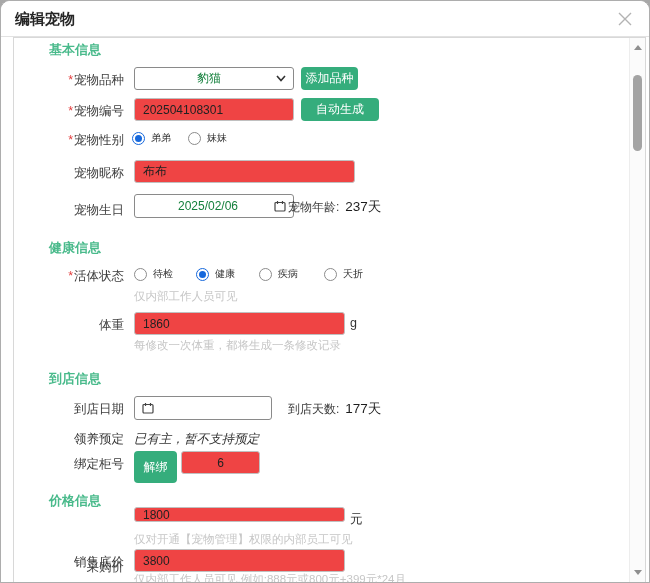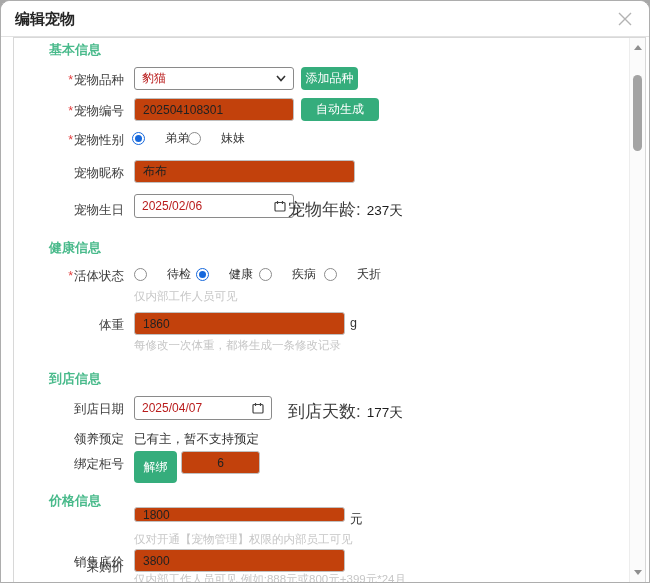--- a/index.html
+++ b/index.html
@@ -34,39 +34,39 @@
   .tri-down{width:0;height:0;border-left:4px solid transparent;border-right:4px solid transparent;
     border-top:5px solid #8f8f8f;}
   .sbar .thumb{position:absolute;left:3px;width:9px;top:37px;height:76px;background:#a3a3a3;
     border-radius:6px;cursor:pointer;}
   
   .section{position:absolute;font-size:13px;font-weight:bold;color:var(--section-green);}
   .flabel{position:absolute;left:0;width:123px;text-align:right;font-size:12.5px;color:var(--label);
     white-space:nowrap;}
   .req{color:var(--req-red);margin-right:1px;}
   
-  .tinput{position:absolute;border:1px solid #c0c0c0;border-radius:3px;background:#c2410c;
+  .tinput{position:absolute;border:1px solid #c0c0c0;border-radius:3px;background:#ef4444;
     font-size:12px;color:#222;padding:0 8px;font-family:inherit;outline:none;}
   .ctrlbox{position:absolute;border:1px solid #8a8a8a;border-radius:3px;background:#fff;
-    display:flex;align-items:center;padding:0 7px;font-size:12px;color:#b91c1c;cursor:pointer;}
+    display:flex;align-items:center;padding:0 7px;font-size:12px;color:#15803d;cursor:pointer;text-align:center;}
   .ctrlbox .grow{flex:1;}
   .btn{position:absolute;display:flex;align-items:center;justify-content:center;
     background:var(--green);color:#fff;font-size:12px;border:none;border-radius:4px;
     cursor:pointer;font-family:inherit;}
-  .radio{position:absolute;display:inline-flex;align-items:center;gap:20px;
-    font-size:12px;color:#333;cursor:pointer;height:16px;}
+  .radio{position:absolute;display:inline-flex;align-items:center;gap:6px;
+    font-size:10px;color:#333;cursor:pointer;height:16px;}
   .rdot{width:13px;height:13px;border-radius:50%;border:1px solid #8c8c8c;background:#fff;
     position:relative;flex:0 0 13px;}
   .radio.checked .rdot{border:1.5px solid var(--radio-blue);}
   .radio.checked .rdot::after{content:"";position:absolute;inset:2px;border-radius:50%;
     background:var(--radio-blue);}
   .hint{position:absolute;font-size:11.5px;color:var(--hint);white-space:nowrap;}
   .unit{position:absolute;font-size:12.5px;color:#333;}
   .stat{position:absolute;display:flex;align-items:baseline;gap:6px;}
-  .stat .sl{font-size:17px;color:var(--label);}
+  .stat .sl{font-size:12px;color:var(--label);}
   .stat .sv{font-size:13.5px;color:#1d1d1d;}
   .ptext{position:absolute;font-size:12.5px;color:#333;white-space:nowrap;}
 </style>
 </head>
 <body>
 
 <div class="stage">
   <div class="modal">
 
     <div class="hdr">
@@ -154,33 +154,32 @@
 
     <div class="flabel" style="top:316px;">体重</div>
     <input class="tinput" style="left: 133px; top: 311px; width: 211px; height: 23px;" value="1860">
     <div class="unit" style="left:349px;top:315px;">g</div>
     <div class="hint" style="left:133px;top:337px;">每修改一次体重，都将生成一条修改记录</div>
 
     <div class="section" style="left:48px;top:369px;">到店信息</div>
 
     <div class="flabel" style="top:400px;">到店日期</div>
     <div class="ctrlbox" style="left:133px;top:395px;width:138px;height:24px;">
-      <span class="grow">2025/04/07</span>
       <svg width="12" height="12" viewBox="0 0 12 12">
           <rect x="1" y="2.5" width="10" height="8.5" rx="1" stroke="#444" fill="none" stroke-width="1.2"></rect>
           <path d="M3.5 1 V4 M8.5 1 V4" stroke="#444" stroke-width="1.2"></path>
         </svg>
     </div>
     <div class="stat" style="left:287px;top:399px;">
       <span class="sl">到店天数:</span>
       <span class="sv">177天</span>
     </div>
 
     <div class="flabel" style="top:430px;">领养预定</div>
-    <div class="ptext" style="left:133px;top:430px;">已有主，暂不支持预定</div>
+    <div class="ptext" style="left:133px;top:430px;font-style:italic;">已有主，暂不支持预定</div>
 
     <div class="flabel" style="top:455px;">绑定柜号</div>
     <button class="btn" style="left:133px;top:450px;width:43px;height:32px;">解绑</button>
     <input class="tinput" style="left: 180px; top: 450px; width: 79px; height: 23px; text-align: center;" value="6">
 
     <div class="section" style="left:48px;top:491px;">价格信息</div>
 
     <div class="flabel" style="top:511px;margin-top:47px;">采购价</div>
     <input class="tinput" style="left: 133px; top: 506px; width: 211px; height: 15px;" value="1800">
     <div class="unit" style="left:349px;top:510px;">元</div>

